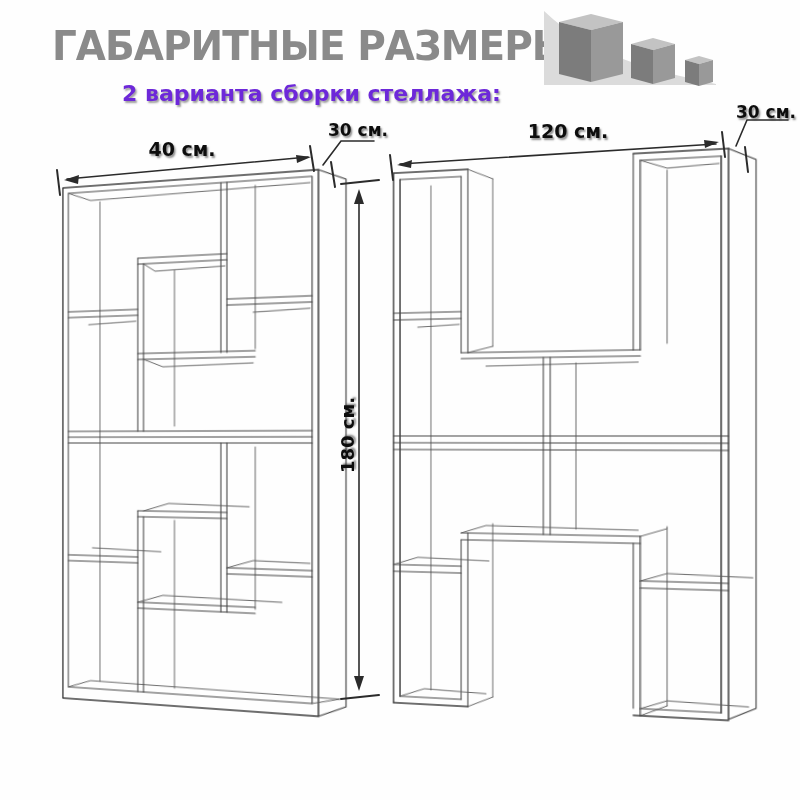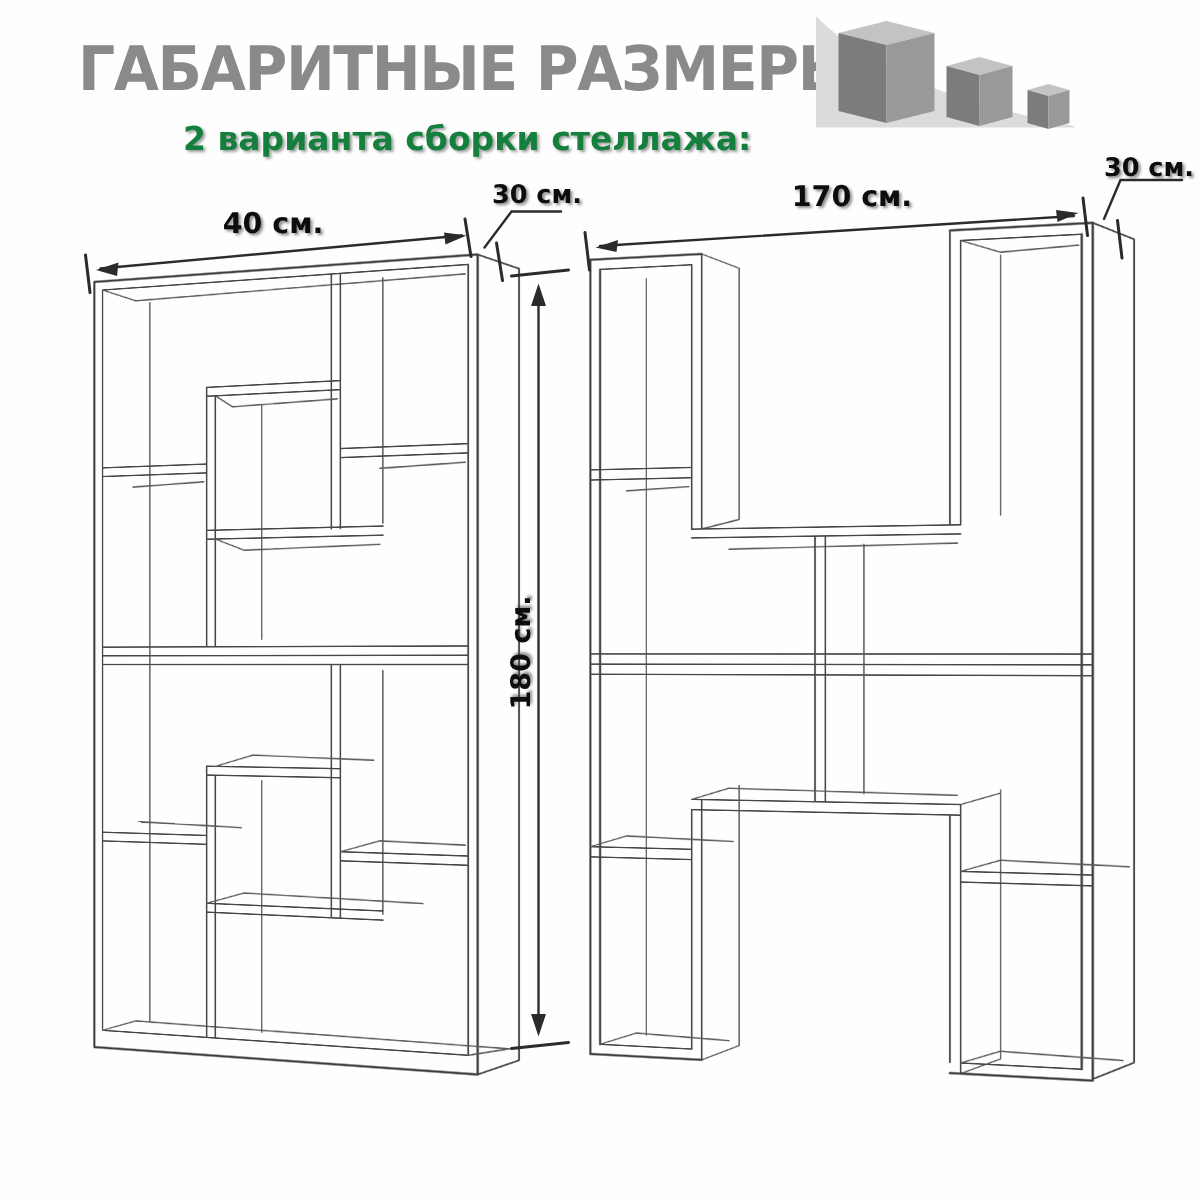--- a/index.html
+++ b/index.html
@@ -11,21 +11,21 @@
   .abs{position:absolute;}
   
   .title{
     left:52px;top:22px;width:520px;
     font-size:41px;font-weight:800;letter-spacing:-1px;
     color:#8a8a8a;white-space:nowrap;
     transform:scaleX(.95);transform-origin:left top;
   }
   .subtitle{
     left:122px;top:81px;width:420px;
-    font-size:22px;font-weight:700;color:#15803d;
+    font-size:22px;font-weight:700;color:#6d28d9;
     text-shadow:1.5px 1.5px 2px rgba(40,40,40,.45);
     white-space:nowrap;
   }
   .logo{left:541px;top:4px;width:178px;height:86px;}
   
   .unit{pointer-events:none;}
   .unit-left{
     left:54px;top:170px;width:296px;height:546px;
     transform:perspective(520px) rotateY(-8deg);
   }
@@ -223,14 +223,14 @@
     <g>
       <path class="tick" d="M745,147 L748,172"></path>
       <path class="dim" d="M788,120 L747,120 L736,146"></path>
     </g>
   </svg>
 </div>
 
 <div class="abs dimlabel lbl-w90">40 см.</div>
 <div class="abs dimlabel lbl-d30l">30 см.</div>
 <div class="abs dimlabel lbl-h180">180 см.</div>
-<div class="abs dimlabel lbl-w120">170 см.</div>
+<div class="abs dimlabel lbl-w120">120 см.</div>
 <div class="abs dimlabel lbl-d30r">30 см.</div>
 
 </body></html>

